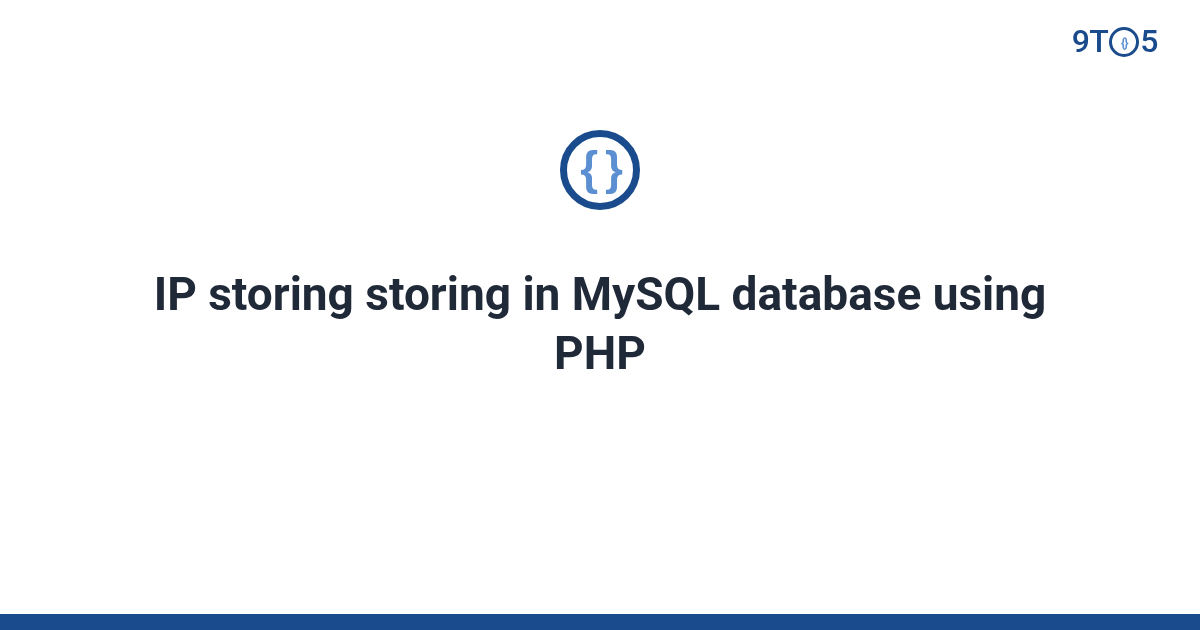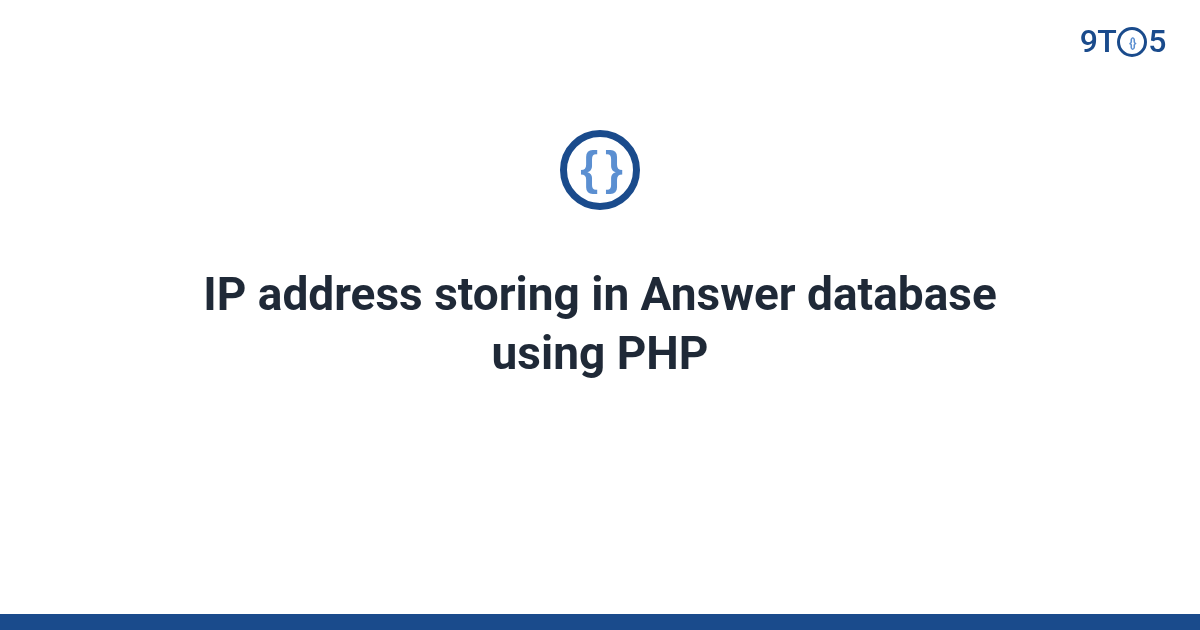--- a/index.html
+++ b/index.html
@@ -11,21 +11,21 @@
       width: 1200px;
       height: 630px;
       background: #ffffff;
       font-family: -apple-system, BlinkMacSystemFont, "Segoe UI", Roboto, Helvetica, Arial, sans-serif;
       position: relative;
       overflow: hidden;
     }
     .logo-wrap {
       position: absolute;
       top: 22px;
-      right: 34px;
+      right: 42px;
       font-size: 32px;
       font-weight: 400;
       letter-spacing: -0.5px;
       display: flex;
       align-items: center;
     }
     .logo-9t {
       color: #1a4b8c;
       font-weight: 500;
     }
@@ -109,16 +109,16 @@
   <span class="logo-o">
     <span class="logo-o-inner">{}</span>
   </span>
   <span class="logo-5">5</span>
 </div>
 
 <div class="center-block">
   <div class="code-icon">
     <span class="braces">{ }</span>
   </div>
-  <h1 class="title">IP address storing in Answer database using PHP</h1>
+  <h1 class="title">IP storing storing in MySQL database using PHP</h1>
 </div>
 
 <div class="bottom-bar"></div>
 
 </body></html>

